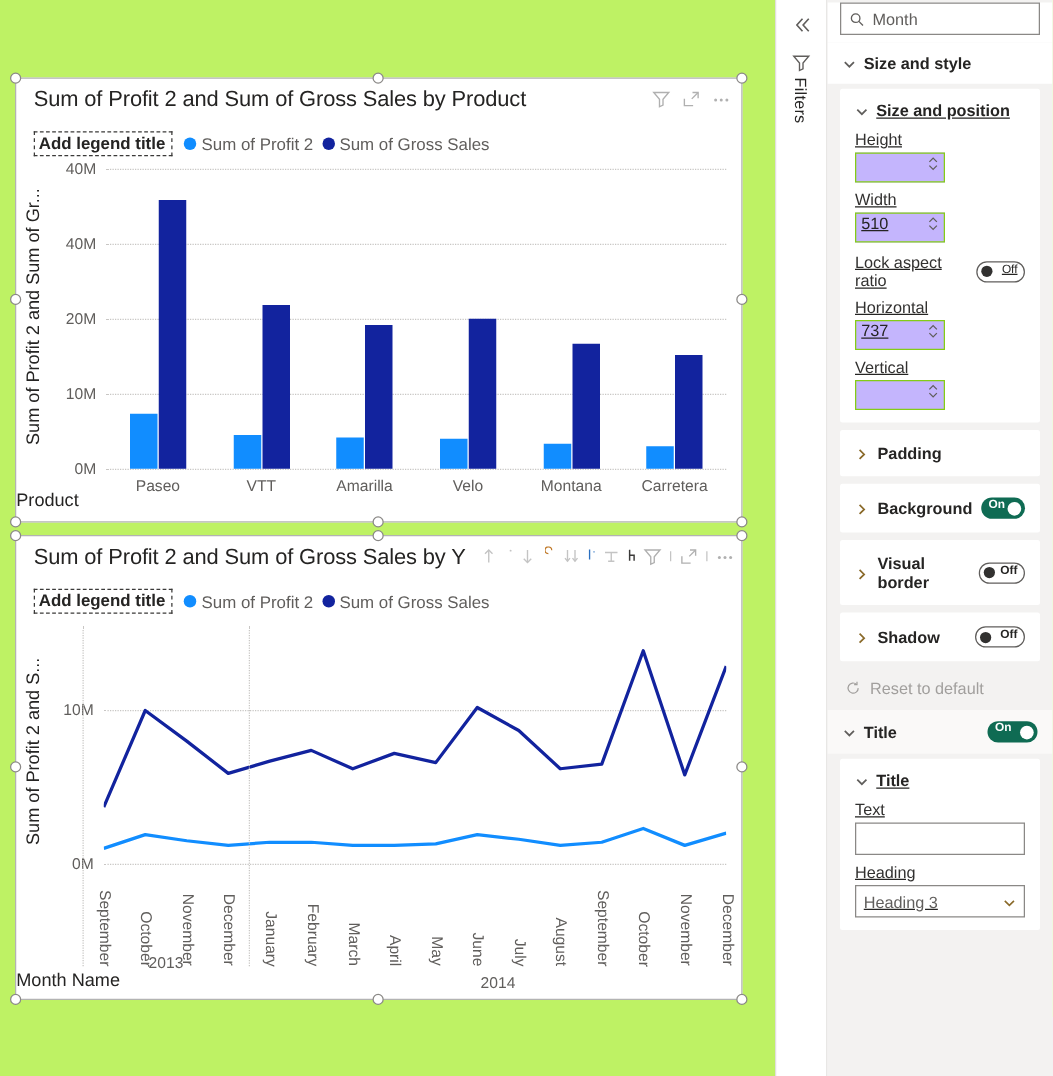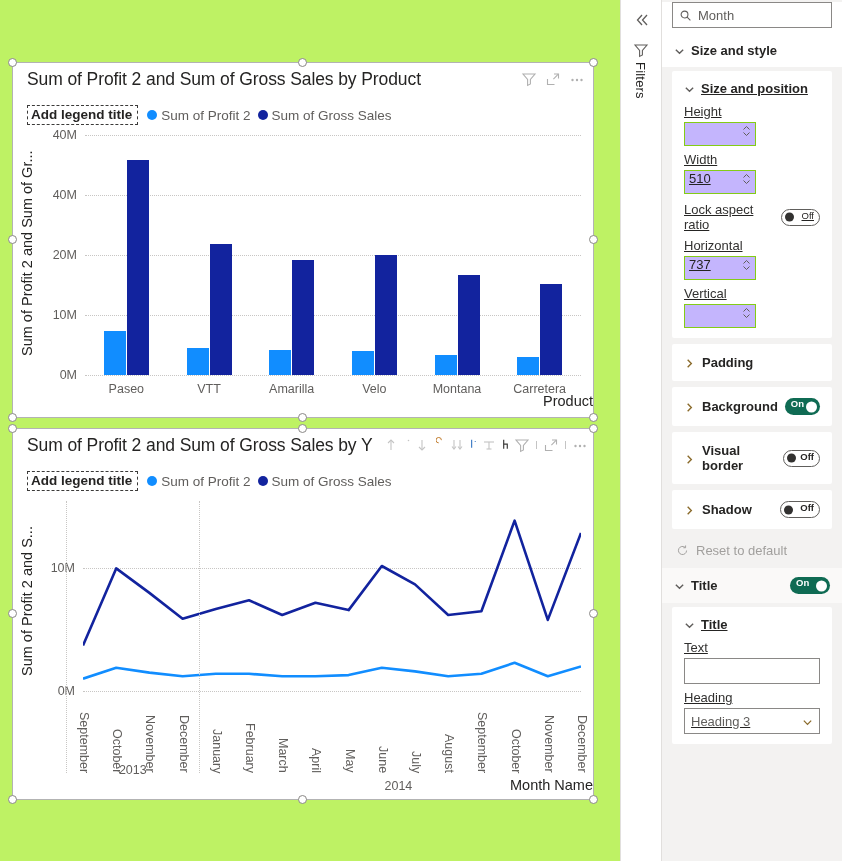--- a/index.html
+++ b/index.html
@@ -95,21 +95,21 @@
     border-top: 1px dotted #c8c6c4;
   }
   .xtick {
     position: absolute;
     font-size: 12.5px; color: #605e5c;
     transform: translateX(-50%);
     white-space: nowrap;
   }
   .xtitle {
     position: absolute; width: 100%;
-    text-align: right; font-size: 14.5px; color: #252423;
+    text-align: left; font-size: 14.5px; color: #252423;
   }
   .bar { position: absolute; bottom: 0; }
   .vtick {
     position: absolute;
     font-size: 12.5px; color: #605e5c;
     writing-mode: vertical-rl;
     white-space: nowrap;
     text-align: right;
   }
   .vsep {

